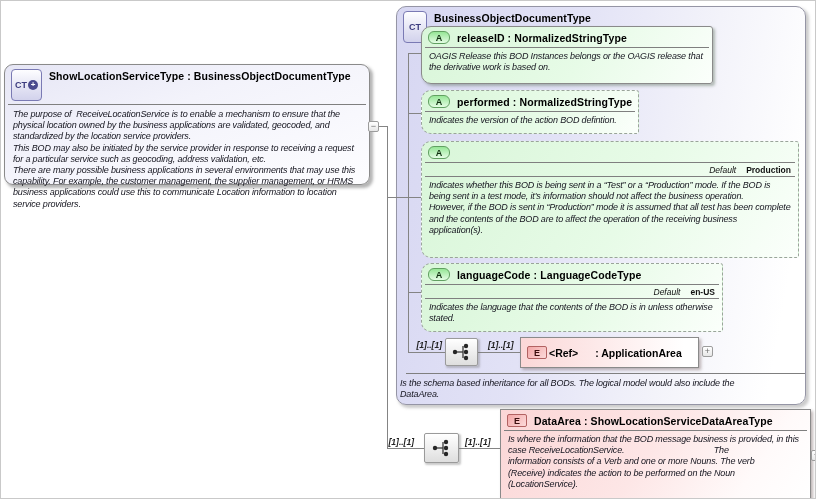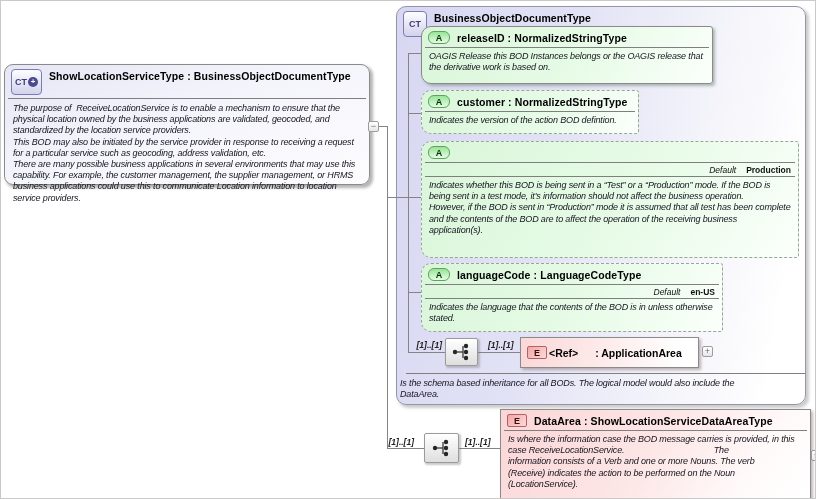--- a/index.html
+++ b/index.html
@@ -15,21 +15,21 @@
   .node-head { display:flex; align-items:flex-start; gap:7px; padding:4px 6px 3px 6px; }
   .node-title { font-size:10.5px; font-weight:bold; padding-top:1px; letter-spacing:.1px; white-space:nowrap; }
   .sep { height:1px; background:#7f7f7f; margin:0 3px; }
   .doc {
     font-size:9px; font-style:italic; line-height:11.2px; letter-spacing:-0.15px;
     color:#14141e; padding:3px 7px 4px 7px; white-space:pre-wrap;
   }
   
   .badge { display:inline-flex; align-items:center; justify-content:center; flex:none;
            font-weight:bold; font-size:9px; }
-  .ct-badge { width:24px; height:26px; border:1px solid #7a7ab4; border-radius:4px;
+  .ct-badge { width:24px; height:32px; border:1px solid #7a7ab4; border-radius:4px;
               background:linear-gradient(#fdfdff,#d2d2ec); color:#3c3c7e; }
   .ct-badge.ctplus { width:31px; gap:1px; }
   .plus-circle { display:inline-block; width:10px; height:10px; border-radius:50%;
                  background:#4a4a8e; color:#fff; font-size:8px; line-height:10px;
                  text-align:center; font-weight:bold; }
   .a-badge { width:22px; height:13px; border:1px solid #61a061; border-radius:6px;
              background:linear-gradient(#96e696,#e4fce4); color:#0f2c0f; }
   .e-badge { width:20px; height:13px; border:1px solid #b26262; border-radius:2px;
              background:linear-gradient(135deg,#f3a6a6,#fcdada); color:#3a0d0d; }
   
@@ -128,21 +128,21 @@
       <span class="badge a-badge">A</span>
       <span class="node-title">releaseID : NormalizedStringType</span>
     </div>
     <div class="sep"></div>
     <div class="doc">OAGIS Release this BOD Instances belongs or the OAGIS release that the derivative work is based on.</div>
   </div>
 
   <div class="attr dashed" style="left:420px;top:89px;width:218px;height:44px;">
     <div class="attr-head node-head">
       <span class="badge a-badge">A</span>
-      <span class="node-title">customer : NormalizedStringType</span>
+      <span class="node-title">performed : NormalizedStringType</span>
     </div>
     <div class="sep"></div>
     <div class="doc">Indicates the version of the action BOD defintion.</div>
   </div>
 
   <div class="attr dashed" style="left:420px;top:140px;width:378px;height:117px;">
     <div class="attr-head node-head">
       <span class="badge a-badge">A</span>
     </div>
     <div class="sep"></div>
@@ -205,21 +205,21 @@
     </svg>
   </div>
   <span class="card" style="left:464px;top:436px;">[1]..[1]</span>
 
   <div class="elem-box" style="left:499px;top:408px;width:311px;height:90px;">
     <div class="node-head">
       <span class="badge e-badge">E</span>
       <span class="node-title">DataArea : ShowLocationServiceDataAreaType</span>
     </div>
     <div class="sep"></div>
-    <div class="doc">Is where the information case the BOD message carries is provided, in this
+    <div class="doc">Is where the information that the BOD message business is provided, in this
 case ReceiveLocationService.                                      The
 information consists of a Verb and one or more Nouns. The verb
 (Receive) indicates the action to be performed on the Noun
 (LocationService).</div>
   </div>
   <div class="toggle" style="left:810px;top:449px;">+</div>
 
 </div>
 
 </body></html>

